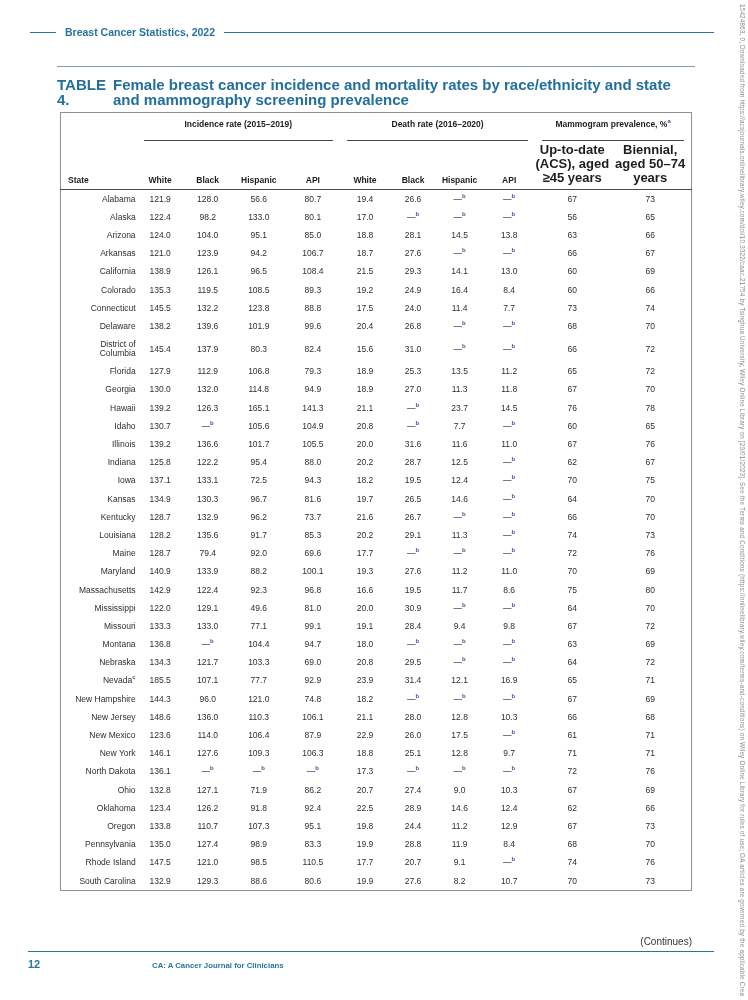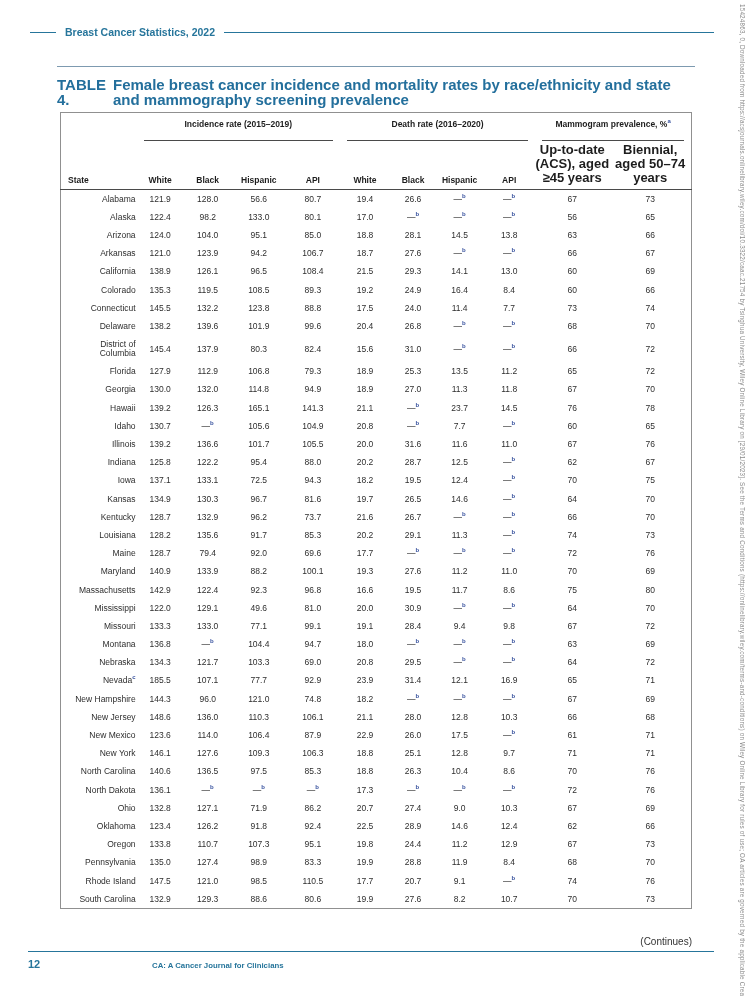--- a/index.html
+++ b/index.html
@@ -505,33 +505,20 @@
           <td class="num">109.3</td>
           <td class="num">106.3</td>
           <td class="num">18.8</td>
           <td class="num">25.1</td>
           <td class="num">12.8</td>
           <td class="num">9.7</td>
           <td class="num">71</td>
           <td class="num">71</td>
         </tr>
         <tr>
-          <td class="state">North Carolina</td>
-          <td class="num">140.6</td>
-          <td class="num">136.5</td>
-          <td class="num">97.5</td>
-          <td class="num">85.3</td>
-          <td class="num">18.8</td>
-          <td class="num">26.3</td>
-          <td class="num">10.4</td>
-          <td class="num">8.6</td>
-          <td class="num">70</td>
-          <td class="num">76</td>
-        </tr>
-        <tr>
           <td class="state">North Dakota</td>
           <td class="num">136.1</td>
           <td class="num">—<sup>b</sup></td>
           <td class="num">—<sup>b</sup></td>
           <td class="num">—<sup>b</sup></td>
           <td class="num">17.3</td>
           <td class="num">—<sup>b</sup></td>
           <td class="num">—<sup>b</sup></td>
           <td class="num">—<sup>b</sup></td>
           <td class="num">72</td>

